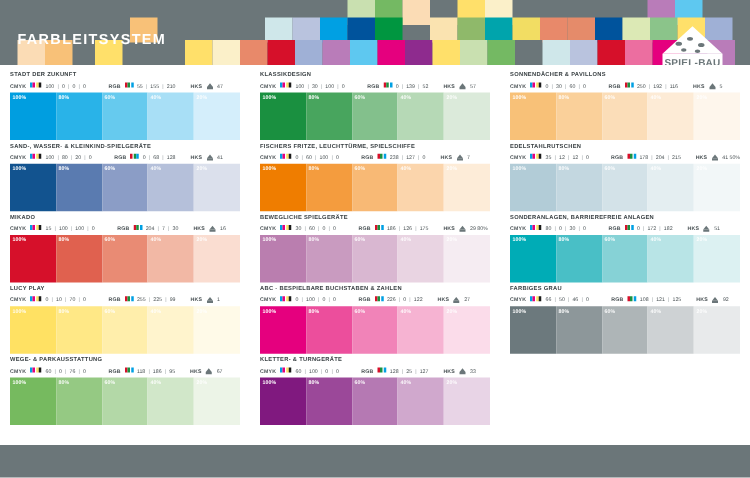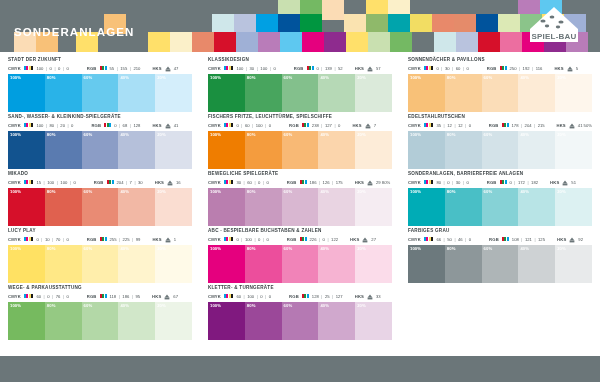--- a/index.html
+++ b/index.html
@@ -12,21 +12,21 @@
   .page{position:relative;width:600px;height:382px;background:#fff;}
 
   
   .header{position:relative;width:600px;height:52px;background:#6b7679;overflow:hidden;}
   .header-title{
     position:absolute;left:14px;top:26px;
     font-size:11.5px;font-weight:bold;letter-spacing:1.1px;color:#ffffff;
   }
   .deco{position:absolute;}
   
-  .logo{position:absolute;right:8px;top:3px;width:76px;height:46px;}
+  .logo{position:absolute;right:8px;top:17px;width:76px;height:46px;}
   .logo svg{display:block;}
 
   
   .grid{
     position:absolute;left:0;top:52px;width:600px;height:295px;
     display:grid;
     grid-template-columns:repeat(3,200px);
     grid-template-rows:repeat(5,57px);
   }
   .group{position:relative;padding:5px 8px 0 8px;box-sizing:border-box;}
@@ -107,21 +107,21 @@
         <div class="deco" style="left:390px;top:32px;width:22px;height:20px;background:#74b963"></div>
         <div class="deco" style="left:412px;top:32px;width:22px;height:20px;background:#6b7679"></div>
         <div class="deco" style="left:434px;top:32px;width:22px;height:20px;background:#cfe7ea"></div>
         <div class="deco" style="left:456px;top:32px;width:22px;height:20px;background:#b9c3de"></div>
         <div class="deco" style="left:478px;top:32px;width:22px;height:20px;background:#d6102a"></div>
         <div class="deco" style="left:500px;top:32px;width:22px;height:20px;background:#ec6ea0"></div>
         <div class="deco" style="left:522px;top:32px;width:22px;height:20px;background:#e5007e"></div>
         <div class="deco" style="left:544px;top:32px;width:22px;height:20px;background:#8e2b8e"></div>
         <div class="deco" style="left:566px;top:32px;width:22px;height:20px;background:#b97cb9"></div>
       </div>
-    <div class="header-title">SONDERANLAGEN</div>
+    <div class="header-title">FARBLEITSYSTEM</div>
     <div class="logo">
       <svg width="76" height="46" viewBox="0 0 76 46">
         <path d="M14 26 L38 4 L62 26 Z" fill="#ffffff"></path>
         <rect x="14" y="26" width="48" height="13" fill="#ffffff"></rect>
         <ellipse cx="27" cy="18" rx="2.6" ry="1.6" fill="#6b7679"></ellipse>
         <ellipse cx="36" cy="14" rx="2.4" ry="1.5" fill="#6b7679"></ellipse>
         <ellipse cx="45" cy="19" rx="2.6" ry="1.6" fill="#6b7679"></ellipse>
         <ellipse cx="31" cy="23" rx="2.2" ry="1.4" fill="#6b7679"></ellipse>
         <ellipse cx="42" cy="24" rx="2.2" ry="1.4" fill="#6b7679"></ellipse>
         <text x="38" y="35.5" text-anchor="middle" font-family="Liberation Sans, sans-serif" font-size="8" font-weight="bold" fill="#6b7679" letter-spacing="0.2">SPIEL-BAU</text>

